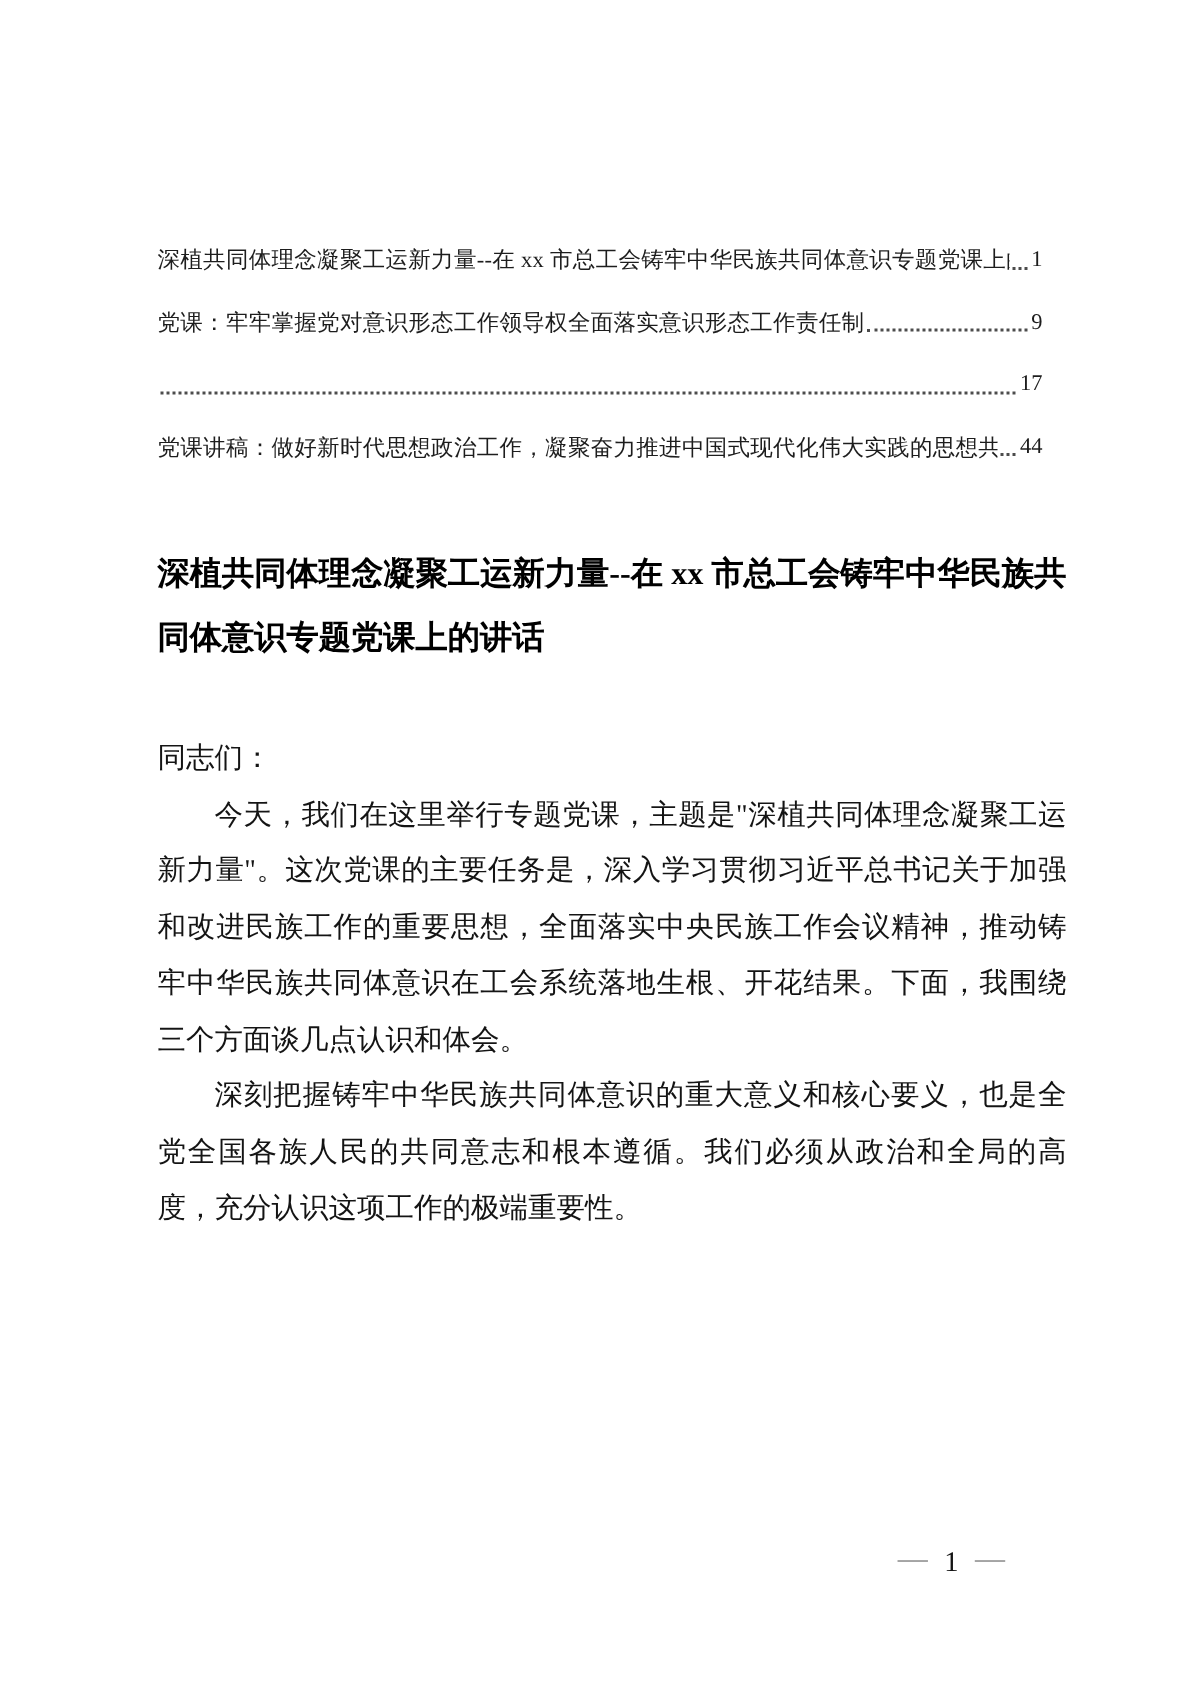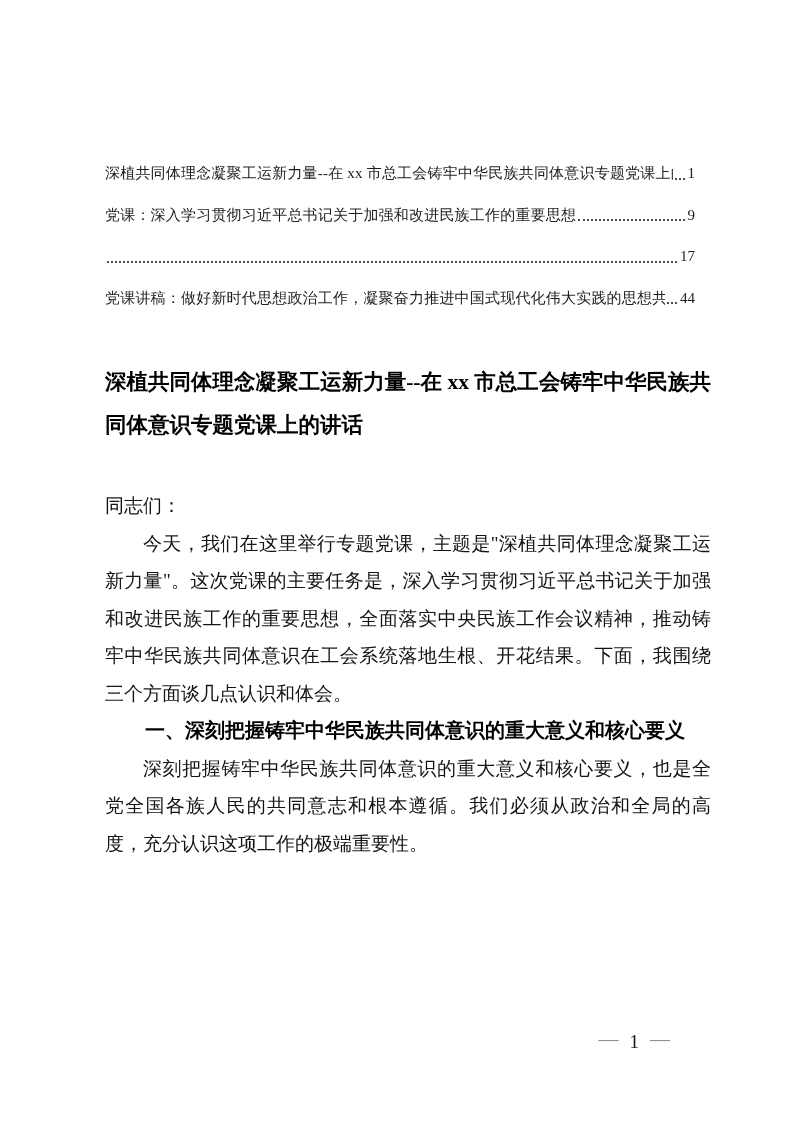--- a/index.html
+++ b/index.html
@@ -118,41 +118,40 @@
 
 <div class="page">
 
   <nav class="toc">
     <div class="toc-row">
       <span class="toc-title">深植共同体理念凝聚工运新力量--在 xx 市总工会铸牢中华民族共同体意识专题党课上的讲话</span>
       <span class="toc-leader"></span>
       <span class="toc-num">1</span>
     </div>
     <div class="toc-row">
-      <span class="toc-title">党课：深入学习贯彻习近平总书记关于加强和改进民族工作的重要思想</span>
+      <span class="toc-title">党课：牢牢掌握党对意识形态工作领导权全面落实意识形态工作责任制</span>
       <span class="toc-leader"></span>
       <span class="toc-num">9</span>
     </div>
     <div class="toc-row">
       <span class="toc-leader"></span>
       <span class="toc-num">17</span>
     </div>
     <div class="toc-row">
       <span class="toc-title">党课讲稿：做好新时代思想政治工作，凝聚奋力推进中国式现代化伟大实践的思想共识</span>
       <span class="toc-leader"></span>
       <span class="toc-num">44</span>
     </div>
   </nav>
 
   <h1 class="doc-title">深植共同体理念凝聚工运新力量--在 xx 市总工会铸牢中华民族共同体意识专题党课上的讲话</h1>
 
   <div class="body-text">
     <p class="salutation">同志们：</p>
     <p class="para">今天，我们在这里举行专题党课，主题是"深植共同体理念凝聚工运新力量"。这次党课的主要任务是，深入学习贯彻习近平总书记关于加强和改进民族工作的重要思想，全面落实中央民族工作会议精神，推动铸牢中华民族共同体意识在工会系统落地生根、开花结果。下面，我围绕三个方面谈几点认识和体会。</p>
-    <h2 class="section-heading">一、深刻把握铸牢中华民族共同体意识的重大意义和核心要义</h2>
     <p class="para">深刻把握铸牢中华民族共同体意识的重大意义和核心要义，也是全党全国各族人民的共同意志和根本遵循。我们必须从政治和全局的高度，充分认识这项工作的极端重要性。</p>
   </div>
 
   <div class="footer">
     <span class="dash">—</span>
     <span class="pg">1</span>
     <span class="dash">—</span>
   </div>
 
 </div>

